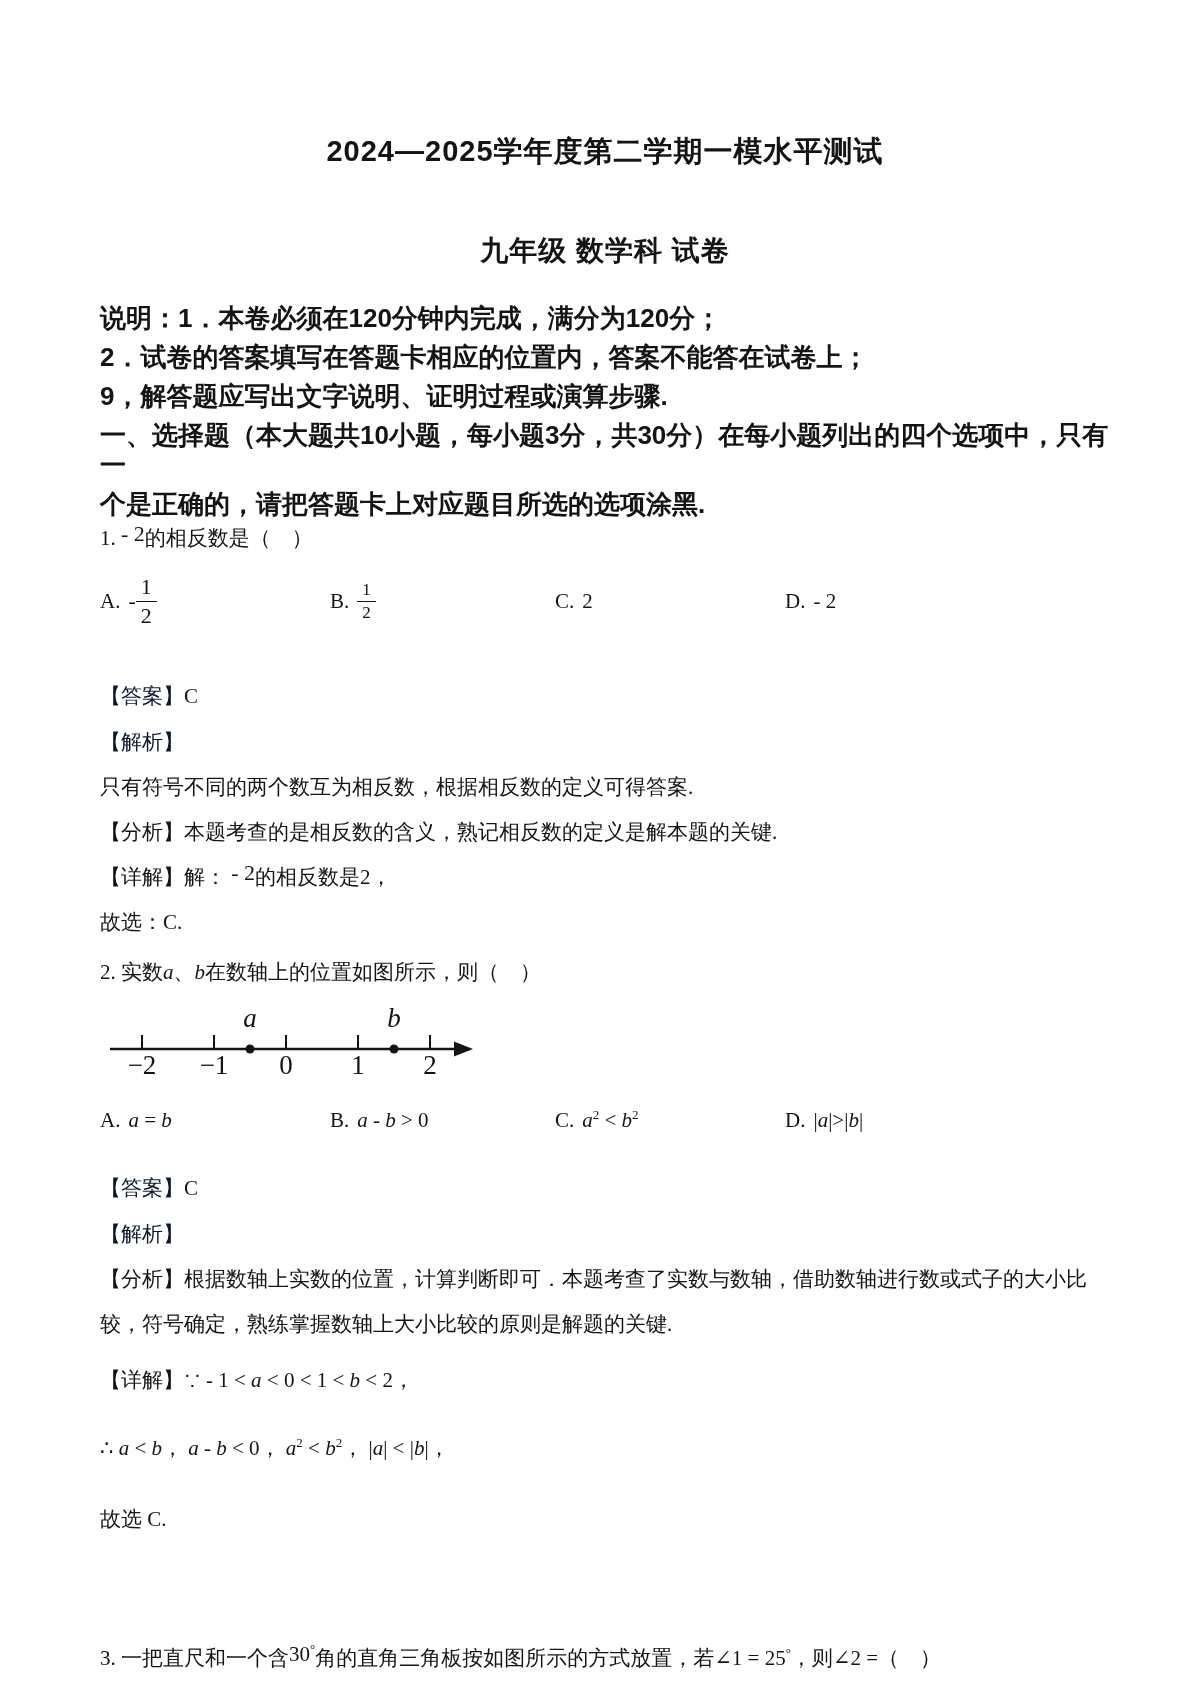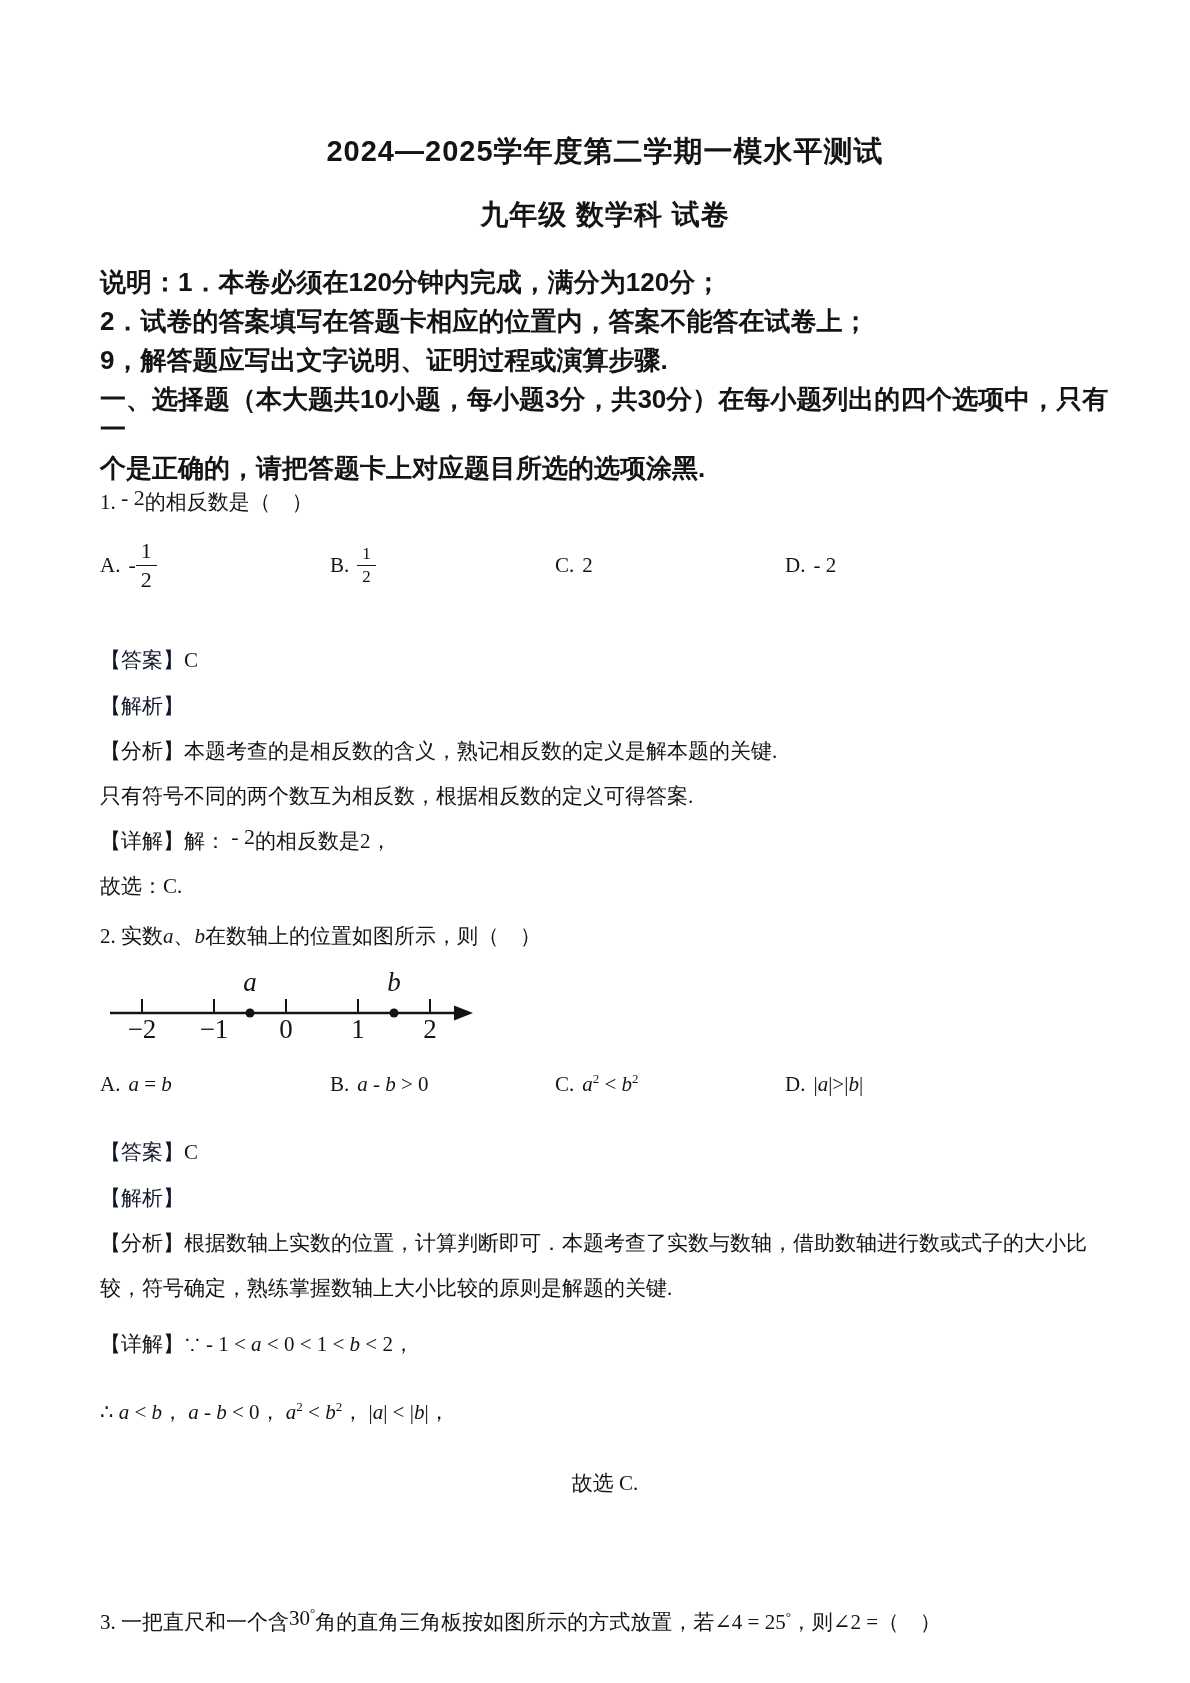--- a/index.html
+++ b/index.html
@@ -14,21 +14,21 @@
     overflow: hidden;
   }
   .title {
     font-family: "Liberation Sans", "DejaVu Sans", sans-serif;
     font-size: 29px; font-weight: 700;
     text-align: center; letter-spacing: 1px;
   }
   .subtitle {
     font-family: "Liberation Sans", "DejaVu Sans", sans-serif;
     font-size: 28px; font-weight: 700;
-    text-align: center; margin-top: 24px; letter-spacing: 1px;
+    text-align: center; margin-top: 60px; letter-spacing: 1px;
   }
   .note {
     font-family: "Liberation Sans", "DejaVu Sans", sans-serif;
     font-size: 26px; font-weight: 700; line-height: 30px;
   }
   .n1 { margin-top: 33px; }
   .nn { margin-top: 9px; }
   .line { font-size: 21px; line-height: 30px; }
   .stem { margin-top: 4px; }
   .fm { font-family: "Liberation Serif", "DejaVu Serif", serif; }
@@ -56,21 +56,21 @@
   .nl-fig svg { display: block; }
   .nl-axis { stroke: #141414; stroke-width: 2.6; }
   .nl-tick { stroke: #141414; stroke-width: 2; }
   .nl-text { font-family: "Liberation Serif", "DejaVu Serif", serif; font-size: 27px; fill: #141414; }
   .nl-pt { font-family: "Liberation Serif", "DejaVu Serif", serif; font-size: 27px; font-style: italic; fill: #141414; }
 
   .opts2 { display: flex; margin-top: 20px; align-items: center; height: 46px; }
   .math { font-family: "Liberation Serif", "DejaVu Serif", serif; font-size: 21px; }
   .detail2 { margin-top: 18px; }
   .so-line { margin-top: 18px; line-height: 60px; }
-  .concl2 { margin-top: 26px; text-align: center; }
+  .concl2 { margin-top: 26px; }
   .q3 { margin-top: 104px; }
 </style>
 </head>
 <body>
 
 <div class="page">
 
   <div class="title">2024—2025学年度第二学期一模水平测试</div>
   <div class="subtitle">九年级 数学科 试卷</div>
 
@@ -103,22 +103,22 @@
       <span class="math">2</span>
     </span>
     <span class="opt">
       <span class="opt-label fm">D.</span>
       <span class="math">- 2</span>
     </span>
   </div>
 
   <p class="line gap-ans1"><span class="tag">【答案】</span><span class="fm">C</span></p>
   <p class="line gap-sm"><span class="tag">【解析】</span></p>
+  <p class="line gap-md">只有符号不同的两个数互为相反数，根据相反数的定义可得答案.</p>
   <p class="line gap-md"><span>【分析】</span><span>本题考查的是相反数的含义，熟记相反数的定义是解本题的关键.</span></p>
-  <p class="line gap-md">只有符号不同的两个数互为相反数，根据相反数的定义可得答案.</p>
   <p class="line gap-md"><span>【详解】</span><span>解：</span> <span class="fm raised">- 2</span><span>的相反数是2，</span></p>
   <p class="line gap-md">故选：C.</p>
 
   <p class="line" style="margin-top:20px"><span>2.</span> <span>实数</span><span class="math it">a</span><span>、</span><span class="math it">b</span><span>在数轴上的位置如图所示，则（　）</span></p>
 
   <div class="nl-fig">
     <svg width="380" height="74" viewBox="0 0 380 74">
       <line class="nl-axis" x1="8" y1="46" x2="355" y2="46"></line>
       <polygon points="352,38.5 371,46 352,53.5" fill="#141414"></polygon>
       <line class="nl-tick" x1="40" y1="32" x2="40" y2="46"></line>
@@ -160,15 +160,15 @@
   <p class="line" style="margin-top:30px"><span class="tag">【答案】</span><span class="fm">C</span></p>
   <p class="line gap-sm"><span class="tag">【解析】</span></p>
   <p class="line fenxi-wrap" style="margin-top:8px"><span>【分析】</span><span>根据数轴上实数的位置，计算判断即可．本题考查了实数与数轴，借助数轴进行数或式子的大小比较，符号确定，熟练掌握数轴上大小比较的原则是解题的关键.</span></p>
 
   <p class="line detail2"><span>【详解】</span><span class="math"><span>∵ </span><span>- 1 &lt; </span><span class="it">a</span><span> &lt; 0 &lt; 1 &lt; </span><span class="it">b</span><span> &lt; 2</span></span><span>，</span></p>
 
   <p class="line so-line"><span class="math">∴ </span><span class="math"><span class="it">a</span><span> &lt; </span><span class="it">b</span></span><span>，</span> <span class="math"><span class="it">a</span><span> - </span><span class="it">b</span><span> &lt; 0</span></span><span>，</span> <span class="math"><span class="it">a</span><sup>2</sup><span> &lt; </span><span class="it">b</span><sup>2</sup></span><span>，</span> <span class="math"><span>|</span><span class="it">a</span><span>| &lt; |</span><span class="it">b</span><span>|</span></span><span>，</span></p>
 
   <p class="line concl2">故选 C.</p>
 
-  <p class="line q3"><span>3.</span> <span>一把直尺和一个含</span><span class="math raised"><span>30</span><sup>°</sup></span><span>角的直角三角板按如图所示的方式放置，若</span><span class="math"><span>∠4 = 25</span><sup>°</sup></span><span>，则</span><span class="math">∠2 =</span><span>（　）</span></p>
+  <p class="line q3"><span>3.</span> <span>一把直尺和一个含</span><span class="math raised"><span>30</span><sup>°</sup></span><span>角的直角三角板按如图所示的方式放置，若</span><span class="math"><span>∠1 = 25</span><sup>°</sup></span><span>，则</span><span class="math">∠2 =</span><span>（　）</span></p>
 
 </div>
 
 </body></html>

